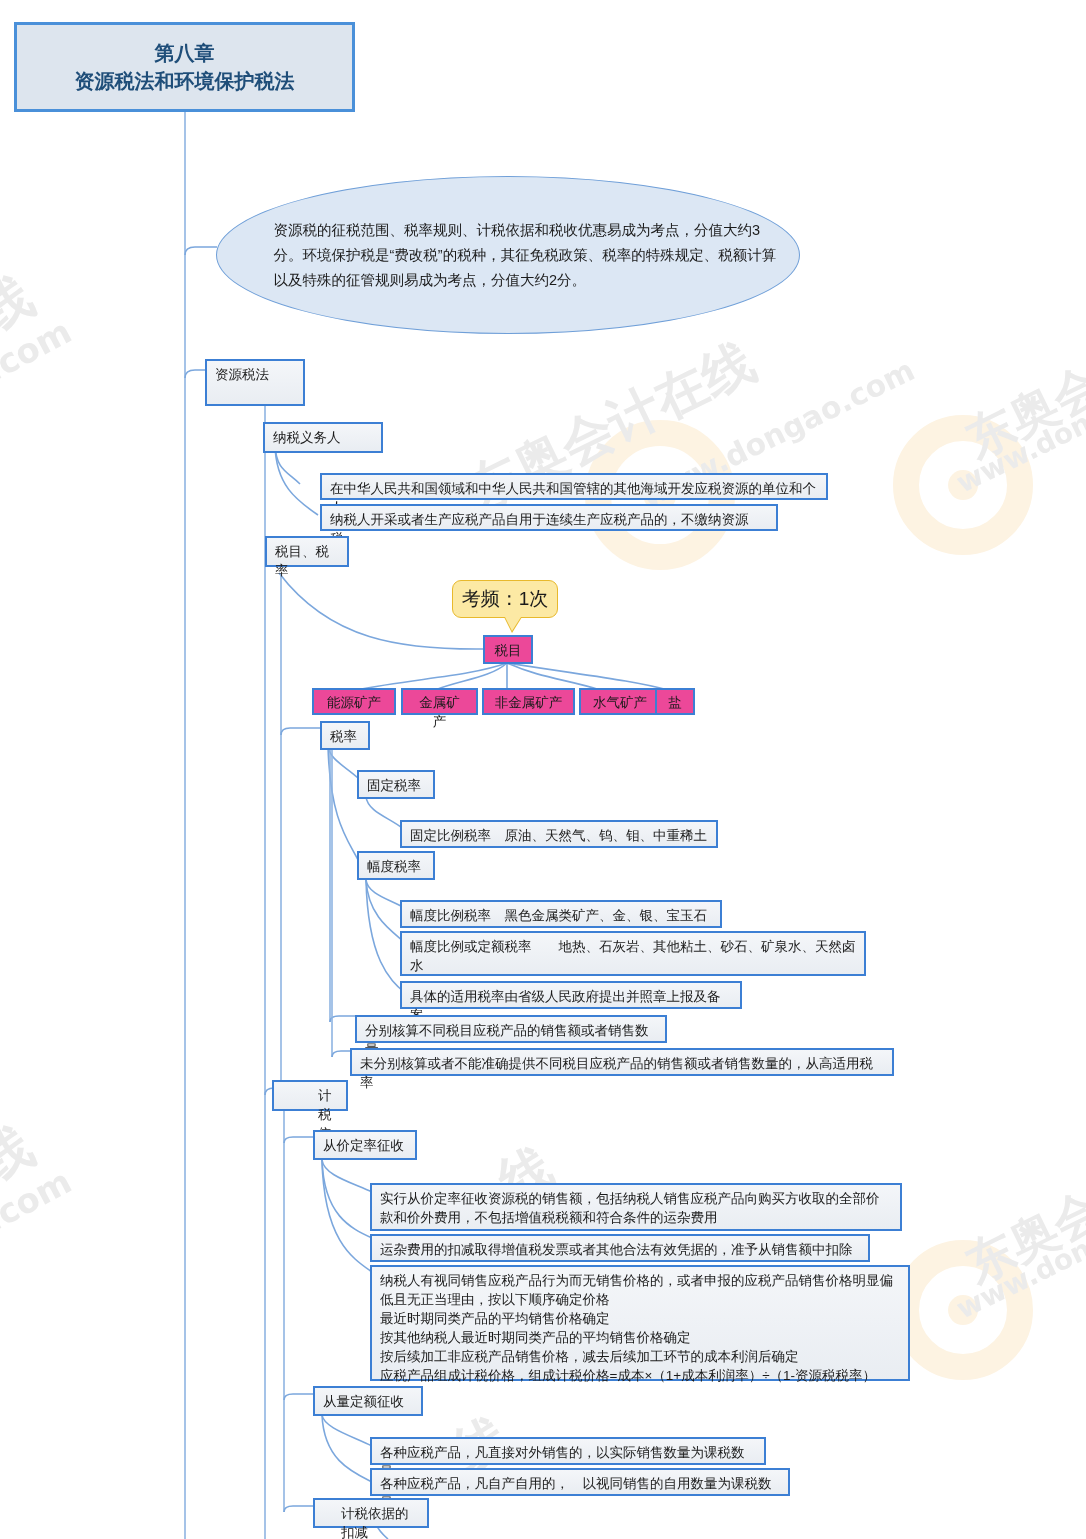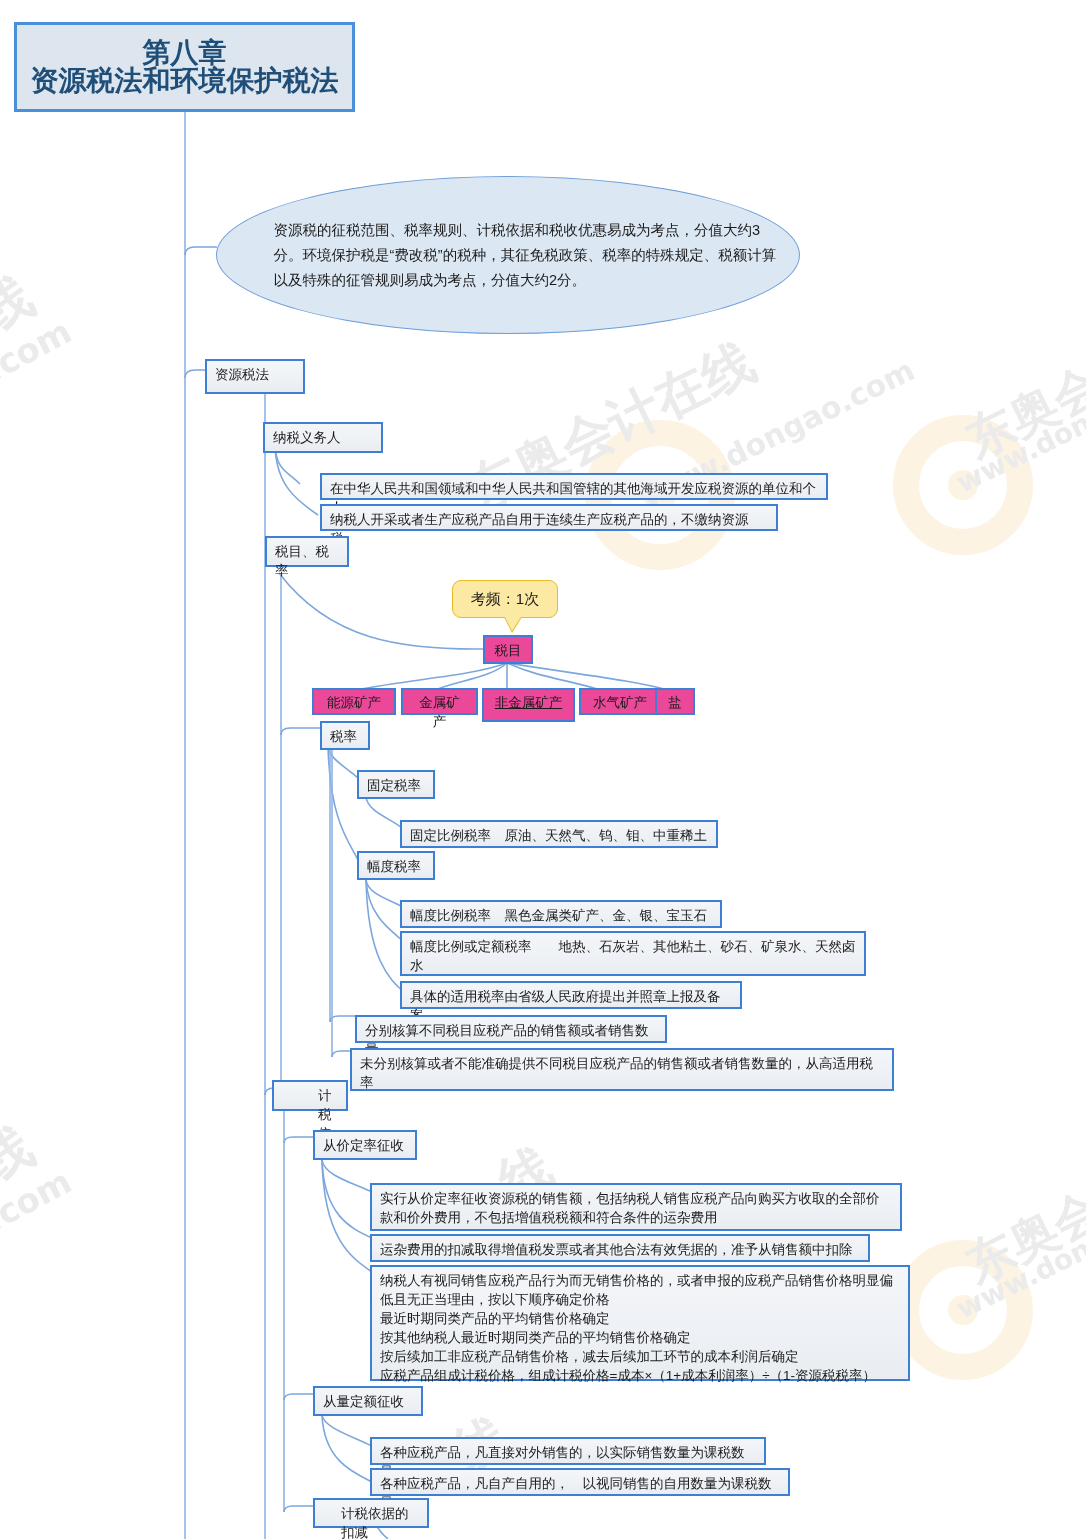--- a/index.html
+++ b/index.html
@@ -48,21 +48,21 @@
     background:#ec4899;
   }
 
   
   #title-box{
     position:absolute;left:14px;top:22px;width:341px;height:90px;
     border:3px solid #4a90d9;
     background:#dde5ee;
     z-index:2;
     display:flex;flex-direction:column;align-items:center;justify-content:center;
-    color:#1f4e79;font-weight:bold;font-size:28px;line-height:28px;
+    color:#1f4e79;font-weight:bold;font-size:20px;line-height:28px;
     box-sizing:border-box;
   }
 
   
   #summary-ellipse{
     position:absolute;left:216px;top:176px;width:584px;height:158px;
     border:1.6px solid #6f9fd8;
     border-radius:50%;
     background:#dce7f4;
     z-index:2;
@@ -75,21 +75,21 @@
     text-align:left;
     padding-left:38px;box-sizing:border-box;
   }
 
   
   #freq-callout{
     position:absolute;left:452px;top:580px;width:106px;height:38px;
     background:#fce9a4;border:1.6px solid #e8b92c;border-radius:9px;
     z-index:3;box-sizing:border-box;
     display:flex;align-items:center;justify-content:center;
-    font-size:15px;color:#1b1b1b;
+    font-size:19px;color:#1b1b1b;
   }
   #freq-callout::after{
     content:"";position:absolute;left:52px;top:36px;
     width:0;height:0;
     border-left:7px solid transparent;
     border-right:9px solid transparent;
     border-top:14px solid #fce9a4;
   }
   #freq-callout::before{
     content:"";position:absolute;left:51px;top:36px;
@@ -183,59 +183,59 @@
 
   <div id="title-box">
     <span>第八章</span>
     <span>资源税法和环境保护税法</span>
   </div>
 
   <div id="summary-ellipse">
     <p>资源税的征税范围、税率规则、计税依据和税收优惠易成为考点，分值大约3分。环境保护税是“费改税”的税种，其征免税政策、税率的特殊规定、税额计算以及特殊的征管规则易成为考点，分值大约2分。</p>
   </div>
 
-  <div class="node" style="left:205px;top:359px;width:100px;height:35px;">资源税法</div>
+  <div class="node" style="left:205px;top:359px;width:100px;height:47px;">资源税法</div>
 
   <div class="node" style="left:263px;top:422px;width:120px;height:31px;">纳税义务人</div>
 
   <div class="node" style="left:320px;top:473px;width:508px;height:27px;">在中华人民共和国领域和中华人民共和国管辖的其他海域开发应税资源的单位和个人</div>
 
   <div class="node" style="left:320px;top:504px;width:458px;height:27px;">纳税人开采或者生产应税产品自用于连续生产应税产品的，不缴纳资源税。</div>
 
   <div class="node" style="left:265px;top:536px;width:84px;height:31px;">税目、税率</div>
 
   <div class="node white" style="left:483px;top:635px;width:50px;height:29px;text-align:center;padding:4px 2px;">税目</div>
 
   <div id="freq-callout">
     <span>考频：1次</span>
   </div>
 
   <div class="node white" style="left:312px;top:688px;width:84px;height:27px;text-align:center;padding:3px 2px;">能源矿产</div>
   <div class="node white" style="left:401px;top:688px;width:77px;height:27px;text-align:center;padding:3px 12px;">金属矿产</div>
-  <div class="node white" style="left:482px;top:688px;width:93px;height:34px;text-align:center;padding:3px 2px;text-decoration:underline;">非金属矿产</div>
+  <div class="node white" style="left:482px;top:688px;width:93px;height:27px;text-align:center;padding:3px 2px;">非金属矿产</div>
   <div class="node white" style="left:579px;top:688px;width:82px;height:27px;text-align:center;padding:3px 2px;">水气矿产</div>
   <div class="node white" style="left:655px;top:688px;width:40px;height:27px;text-align:center;padding:3px 2px;">盐</div>
 
   <div class="node" style="left:320px;top:721px;width:50px;height:29px;">税率</div>
 
   <div class="node" style="left:357px;top:770px;width:78px;height:29px;">固定税率</div>
 
   <div class="node" style="left:400px;top:820px;width:318px;height:28px;">固定比例税率　原油、天然气、钨、钼、中重稀土</div>
 
   <div class="node" style="left:357px;top:851px;width:78px;height:29px;">幅度税率</div>
 
   <div class="node" style="left:400px;top:900px;width:322px;height:28px;">幅度比例税率　黑色金属类矿产、金、银、宝玉石</div>
 
   <div class="node" style="left:400px;top:931px;width:466px;height:45px;">幅度比例或定额税率　　地热、石灰岩、其他粘土、砂石、矿泉水、天然卤水</div>
 
   <div class="node" style="left:400px;top:981px;width:342px;height:28px;">具体的适用税率由省级人民政府提出并照章上报及备案</div>
 
   <div class="node" style="left:355px;top:1015px;width:312px;height:28px;">分别核算不同税目应税产品的销售额或者销售数量</div>
 
-  <div class="node" style="left:350px;top:1048px;width:544px;height:43px;">未分别核算或者不能准确提供不同税目应税产品的销售额或者销售数量的，从高适用税率</div>
+  <div class="node" style="left:350px;top:1048px;width:544px;height:28px;">未分别核算或者不能准确提供不同税目应税产品的销售额或者销售数量的，从高适用税率</div>
 
   <div class="node" style="left:272px;top:1080px;width:76px;height:31px;padding-left:44px;">计税依据</div>
 
   <div class="node" style="left:313px;top:1130px;width:104px;height:30px;">从价定率征收</div>
 
   <div class="node" style="left:370px;top:1183px;width:532px;height:48px;">实行从价定率征收资源税的销售额，包括纳税人销售应税产品向购买方收取的全部价款和价外费用，不包括增值税税额和符合条件的运杂费用</div>
 
   <div class="node" style="left:370px;top:1234px;width:500px;height:28px;">运杂费用的扣减取得增值税发票或者其他合法有效凭据的，准予从销售额中扣除</div>
 
   <div class="node" style="left:370px;top:1265px;width:540px;height:116px;">纳税人有视同销售应税产品行为而无销售价格的，或者申报的应税产品销售价格明显偏低且无正当理由，按以下顺序确定价格

